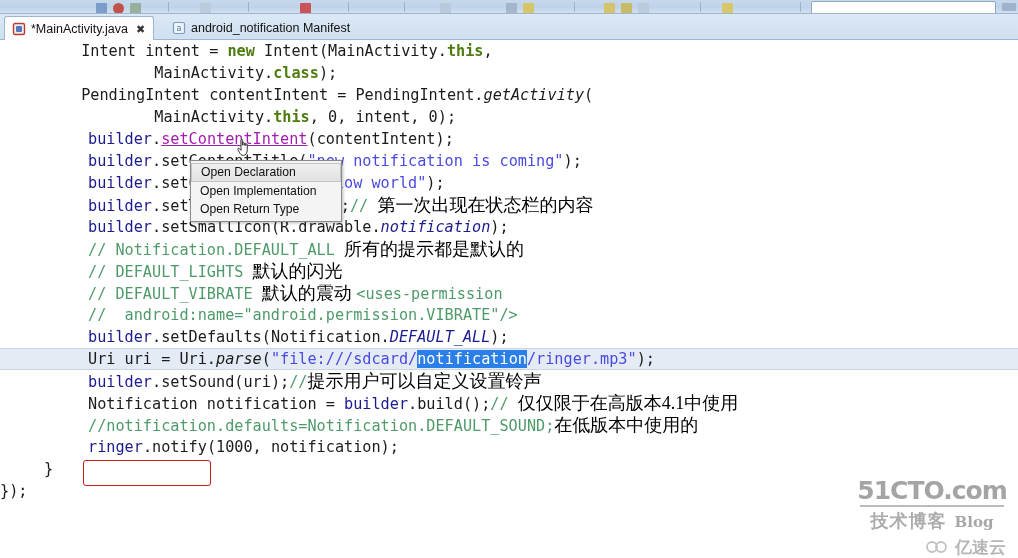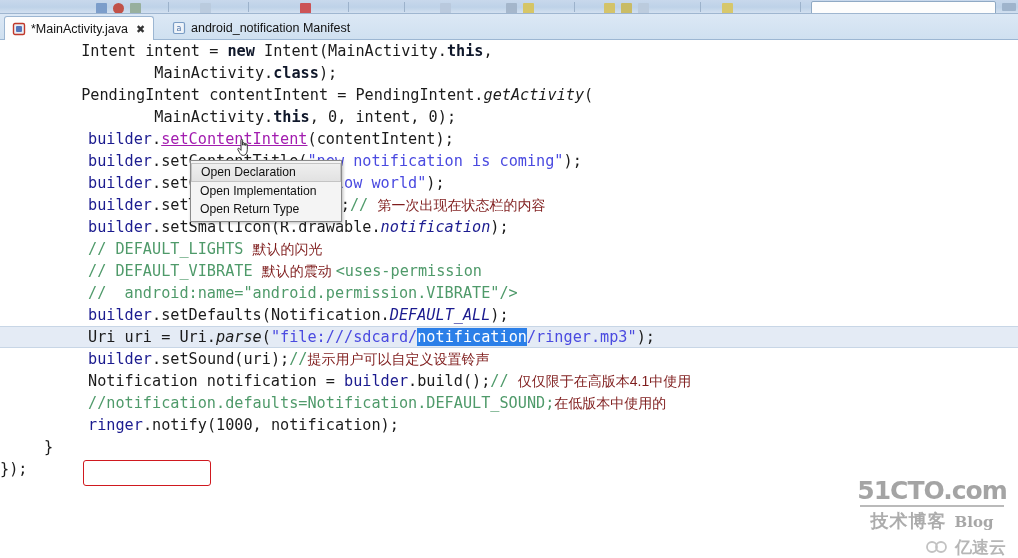--- a/index.html
+++ b/index.html
@@ -67,25 +67,25 @@
   }
   .line.current {
     background: #e4ebf5;
     border-top: 1px solid #c8d6e6;
     border-bottom: 1px solid #c8d6e6;
     height: 22px; line-height: 20px;
   }
 
   
   .t-plain   { color: #1b1b1b; }
-  .t-kw      { color: #0f172a; font-weight: bold; }
+  .t-kw      { color: #4d7c0f; font-weight: bold; }
   .t-var     { color: #1b1b8f; }
   .t-str     { color: #4a4ae0; }
   .t-comment { color: #4f9a6a; }
-  .t-cjk     { color: #7f1d1d; font-family: Liberation Sans, sans-serif; font-size: 14px; }
+  .t-cjk     { color: #000000; font-family: Liberation Serif, serif; font-size: 18px; }
   .t-static  { font-style: italic; color: #1b1b8f; }
   .t-method-i{ font-style: italic; color: #1b1b1b; }
   .t-link    { color: #a21caf; text-decoration: underline; }
   .sel       { background: #2b7fe8; color: #ffffff; }
 
   
   .ctxmenu {
     position: absolute; left: 190px; top: 160px; width: 152px;
     background: #f4f4f4;
     border: 1px solid #8a8a8a;
@@ -214,20 +214,21 @@
     <div class="line"><span class="t-var">builder</span><span class="t-plain">.</span><span class="t-link">setContentIntent</span><span class="t-plain">(contentIntent);</span></div>
 
     <div class="line"><span class="t-var">builder</span><span class="t-plain">.setContentTitle(</span><span class="t-str">"new notification is coming"</span><span class="t-plain">);</span></div>
 
     <div class="line"><span class="t-var">builder</span><span class="t-plain">.setContentText(</span><span class="t-str">"hellow world"</span><span class="t-plain">);</span></div>
 
     <div class="line"><span class="t-var">builder</span><span class="t-plain">.setTicker(</span><span class="t-str">"通知来了"</span><span class="t-plain">);</span><span class="t-comment">// </span><span class="t-cjk">第一次出现在状态栏的内容</span></div>
 
     <div class="line"><span class="t-var">builder</span><span class="t-plain">.setSmallIcon(R.drawable.</span><span class="t-static">notification</span><span class="t-plain">);</span></div>
 
+    <div class="line"><span class="t-comment">// Notification.DEFAULT_ALL </span><span class="t-cjk">所有的提示都是默认的</span></div>
 
     <div class="line"><span class="t-comment">// DEFAULT_LIGHTS </span><span class="t-cjk">默认的闪光</span></div>
 
 
     <div class="line"><span class="t-comment">// DEFAULT_VIBRATE </span><span class="t-cjk">默认的震动 </span><span class="t-comment">&lt;uses-permission</span></div>
 
     <div class="line"><span class="t-comment">//  android:name="android.permission.VIBRATE"/&gt;</span></div>
 
     <div class="line"><span class="t-var">builder</span><span class="t-plain">.setDefaults(Notification.</span><span class="t-static">DEFAULT_ALL</span><span class="t-plain">);</span></div>
 

